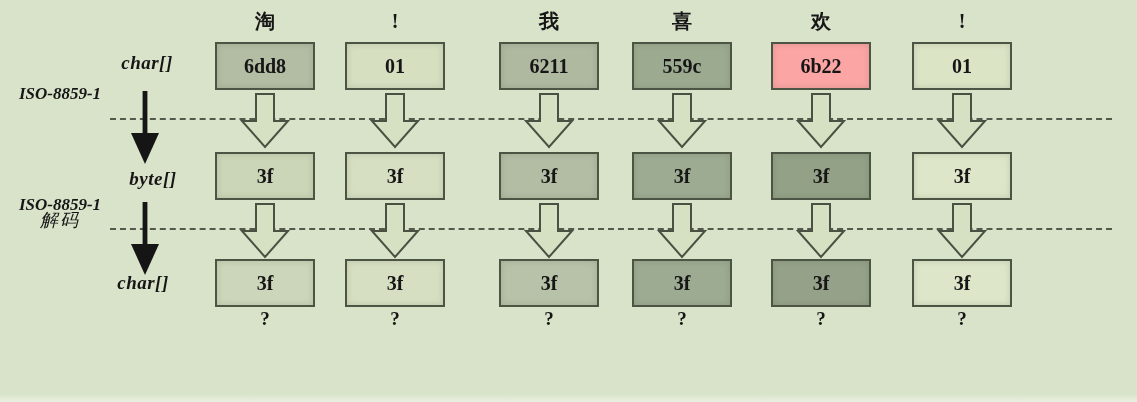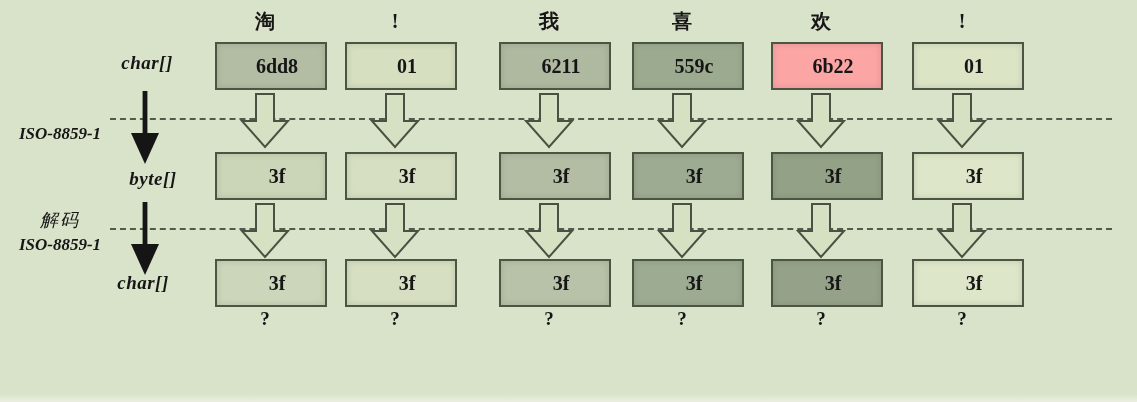--- a/index.html
+++ b/index.html
@@ -20,21 +20,21 @@
   .dashline{
     position:absolute;left:110px;width:1002px;height:0;
     border-top:2px dashed #3c4136;
     z-index:1;opacity:.85;
   }
   .dash1{top:118px;} .dash2{top:228px;}
 
   
   .lbl{position:absolute;z-index:3;}
   .arr-label{font-weight:bold;font-size:19px;letter-spacing:.5px;font-style:italic;}
-  .iso{font-weight:bold;font-style:italic;font-size:17px;width:116px;text-align:center;margin-top:40px;}
+  .iso{font-weight:bold;font-style:italic;font-size:17px;width:116px;text-align:center;}
   .cnlbl{font-style:italic;font-size:18px;width:116px;text-align:center;letter-spacing:2px;}
   .lbl-char-top{left:112px;top:52px;width:70px;text-align:center;}
   .lbl-iso1{left:2px;top:84px;}
   .lbl-cn1{left:2px;top:105px;}
   .lbl-byte{left:118px;top:168px;width:70px;text-align:center;}
   .lbl-iso2{left:2px;top:195px;}
   .lbl-cn2{left:2px;top:208px;}
   .lbl-char-bot{left:108px;top:272px;width:70px;text-align:center;}
   .blackarrow{position:absolute;z-index:3;}
   .ba1{left:130px;top:91px;} .ba2{left:130px;top:202px;}
@@ -44,21 +44,20 @@
   .topchar{
     position:absolute;top:8px;left:0;width:100%;height:26px;
     text-align:center;font-size:20px;font-weight:bold;line-height:26px;
   }
   .box{
     position:absolute;left:0;width:96px;height:44px;
     border:2px solid #4c5444;
     display:flex;align-items:center;justify-content:center;
     font-weight:bold;font-size:20px;
     box-shadow:inset 0 0 6px rgba(60,70,50,.18);
-    padding-left:12px;
   }
   .r1{top:42px;} .r2{top:152px;} .r3{top:259px;}
   .harrow{position:absolute;left:22px;width:56px;height:56px;}
   .a1{top:93px;} .a2{top:203px;}
   .qmark{
     position:absolute;top:308px;left:0;width:100%;
     text-align:center;font-size:19px;font-weight:bold;
   }
   .c1{left:215px;} .c2{left:345px;} .c3{left:499px;}
   .c4{left:632px;} .c5{left:771px;} .c6{left:912px;}

